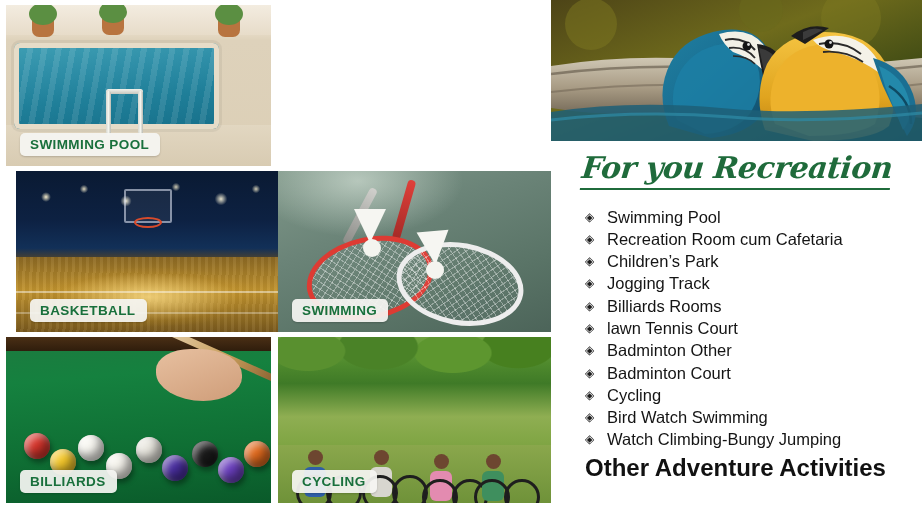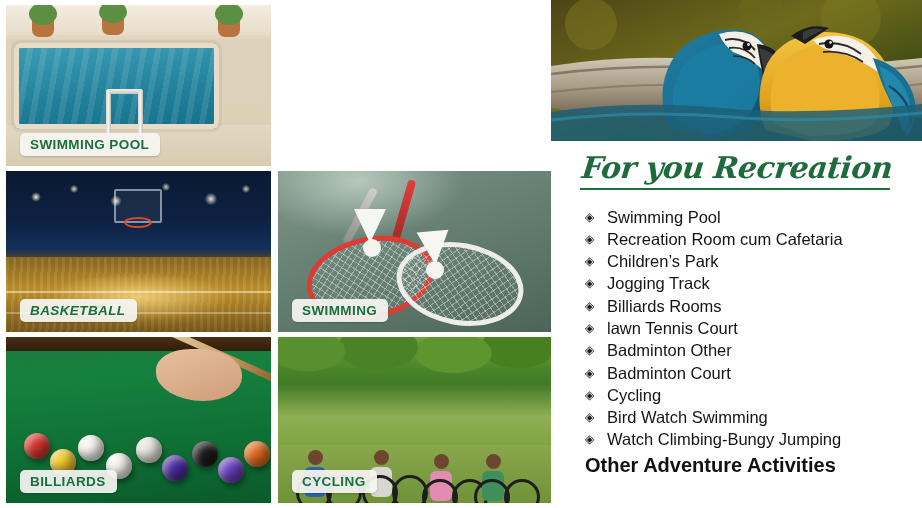--- a/index.html
+++ b/index.html
@@ -26,21 +26,21 @@
     padding:5px 11px 5px 10px;
     border-radius:5px;
     line-height:1;
     white-space:nowrap;
     box-shadow:0 1px 2px rgba(0,0,0,.18);
   }
 
   
   .c-pool     {left:0;   top:0;   width:265px;height:161px;}
   .c-tennis   {left:272px;top:0;  width:273px;height:161px;}
-  .c-basket   {left:0;   top:166px;width:265px;height:161px;font-style:italic;}
+  .c-basket   {left:10px;   top:166px;width:265px;height:161px;}
   .c-badmin   {left:272px;top:166px;width:273px;height:161px;}
   .c-billiard {left:0;   top:332px;width:265px;height:166px;}
   .c-cycling  {left:272px;top:332px;width:273px;height:166px;}
 
   
   .bird{position:absolute;left:551px;top:0;width:371px;height:141px;overflow:hidden;}
 
   
   .panel{position:absolute;left:551px;top:141px;width:371px;height:367px;background:#fff;}
   .panel-title{
@@ -71,21 +71,21 @@
     white-space:nowrap;
   }
   .list li .bullet{
     position:absolute;left:0;top:0;
     font-size:12px;
     color:#1b1b1b;
     line-height:22.3px;
   }
   .footer-line{
     margin:3px 0 0 34px;
-    font-size:20px;
+    font-size:24px;
     font-weight:bold;
     color:#111;
     white-space:nowrap;
   }
 
   
 
   
   .ph-pool{
     background:

